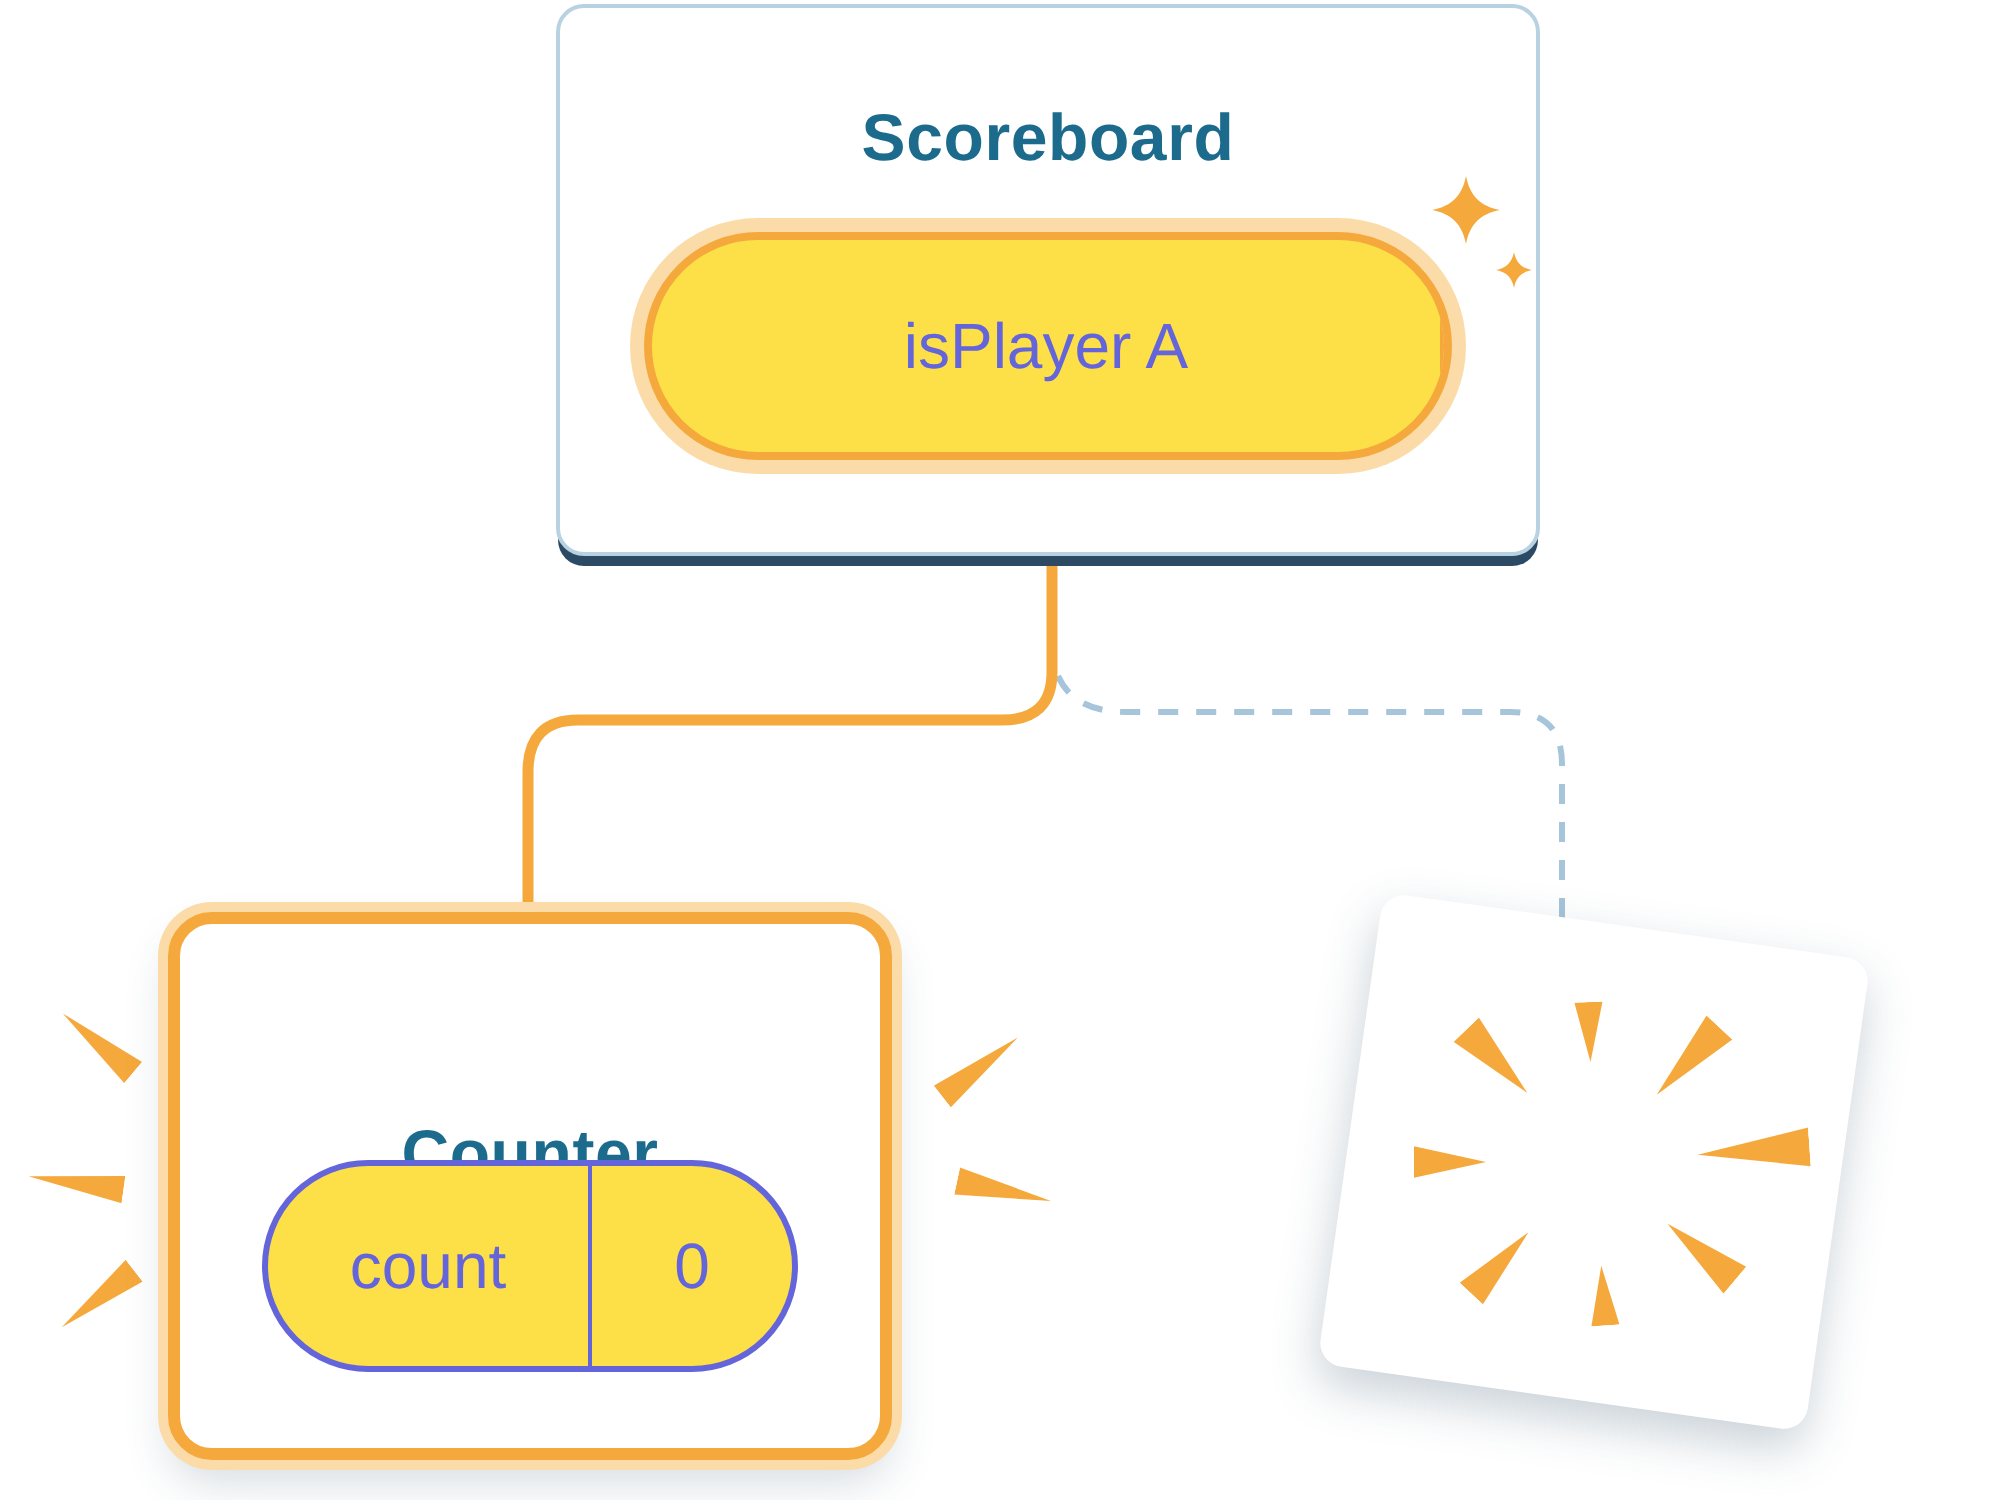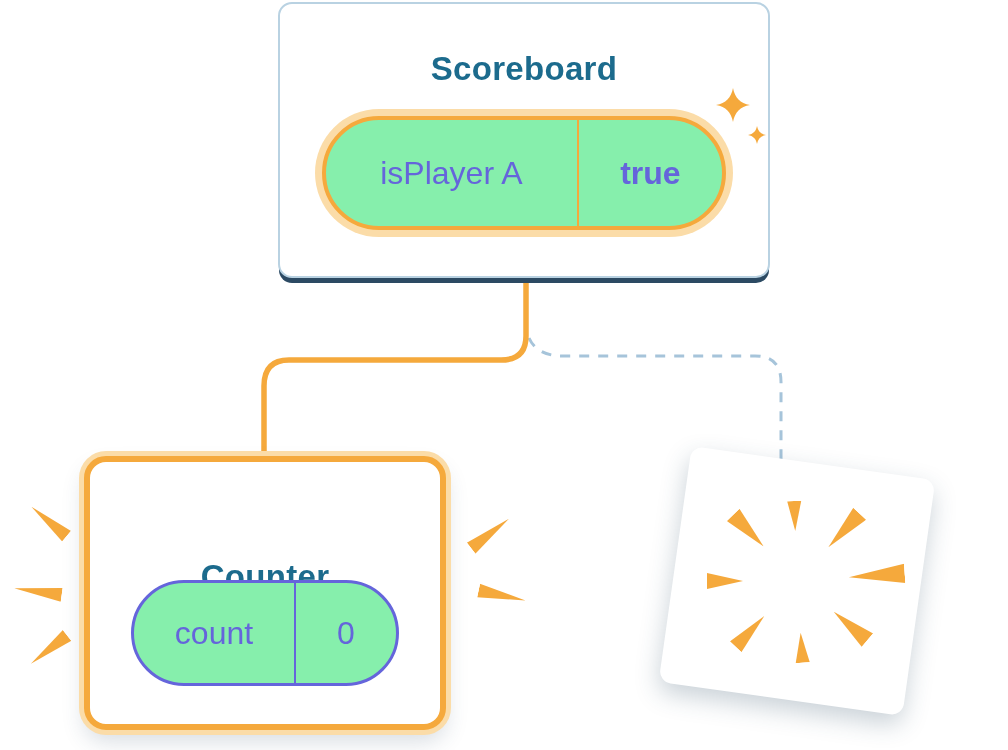--- a/index.html
+++ b/index.html
@@ -27,21 +27,21 @@
   }
   .card-title {
     position: absolute; left: 0; right: 0; text-align: center;
     font-size: 33px; font-weight: 600; letter-spacing: .3px;
     color: var(--title-blue, #1C6B8D);
   }
   .scoreboard .card-title { top: 46px; }
 
   .pill {
     position: absolute; left: 50%; transform: translateX(-50%);
-    display: flex; align-items: stretch; background: #86efac; overflow: hidden;
+    display: flex; align-items: stretch; background: #fde047; overflow: hidden;
   }
   .pill-orange {
     top: 112px; width: 404px; height: 114px;
     border: 4px solid var(--orange, #F5A93C); border-radius: 62px;
     box-shadow: 0 0 0 7px var(--orange-glow, #FBDCA8);
   }
   .pill-purple {
     top: 118px; width: 268px; height: 106px;
     border: 3px solid var(--purple, #6565DB); border-radius: 60px;
   }
@@ -94,21 +94,20 @@
   <svg class="connectors" width="1008" height="750" viewBox="0 0 1008 750">
     <path class="path-dashed" d="M529 338 Q537 356 563 356 H755 Q781 356 781 382 V466"></path>
     <path class="path-solid" d="M526 281 V336 Q526 360 501 360 H289 Q264 360 264 386 V464"></path>
   </svg>
 
   <div class="card scoreboard">
     <div class="card-title">Scoreboard</div>
     <div class="pill pill-orange">
       <div class="pill-cell cell-left">isPlayer A</div>
       <div class="pill-divider div-orange"></div>
-      <div class="pill-cell cell-right">true</div>
     </div>
     <svg class="sparkles" viewBox="0 0 72 66">
       <g transform="translate(18,2) scale(1.0625)">
         <path d="M16 0C17.8 9.3 22.7 14.2 32 16C22.7 17.8 17.8 22.7 16 32C14.2 22.7 9.3 17.8 0 16C9.3 14.2 14.2 9.3 16 0Z"></path>
       </g>
       <g transform="translate(50,40) scale(0.5625)">
         <path d="M16 0C17.8 9.3 22.7 14.2 32 16C22.7 17.8 17.8 22.7 16 32C14.2 22.7 9.3 17.8 0 16C9.3 14.2 14.2 9.3 16 0Z"></path>
       </g>
     </svg>
   </div>

